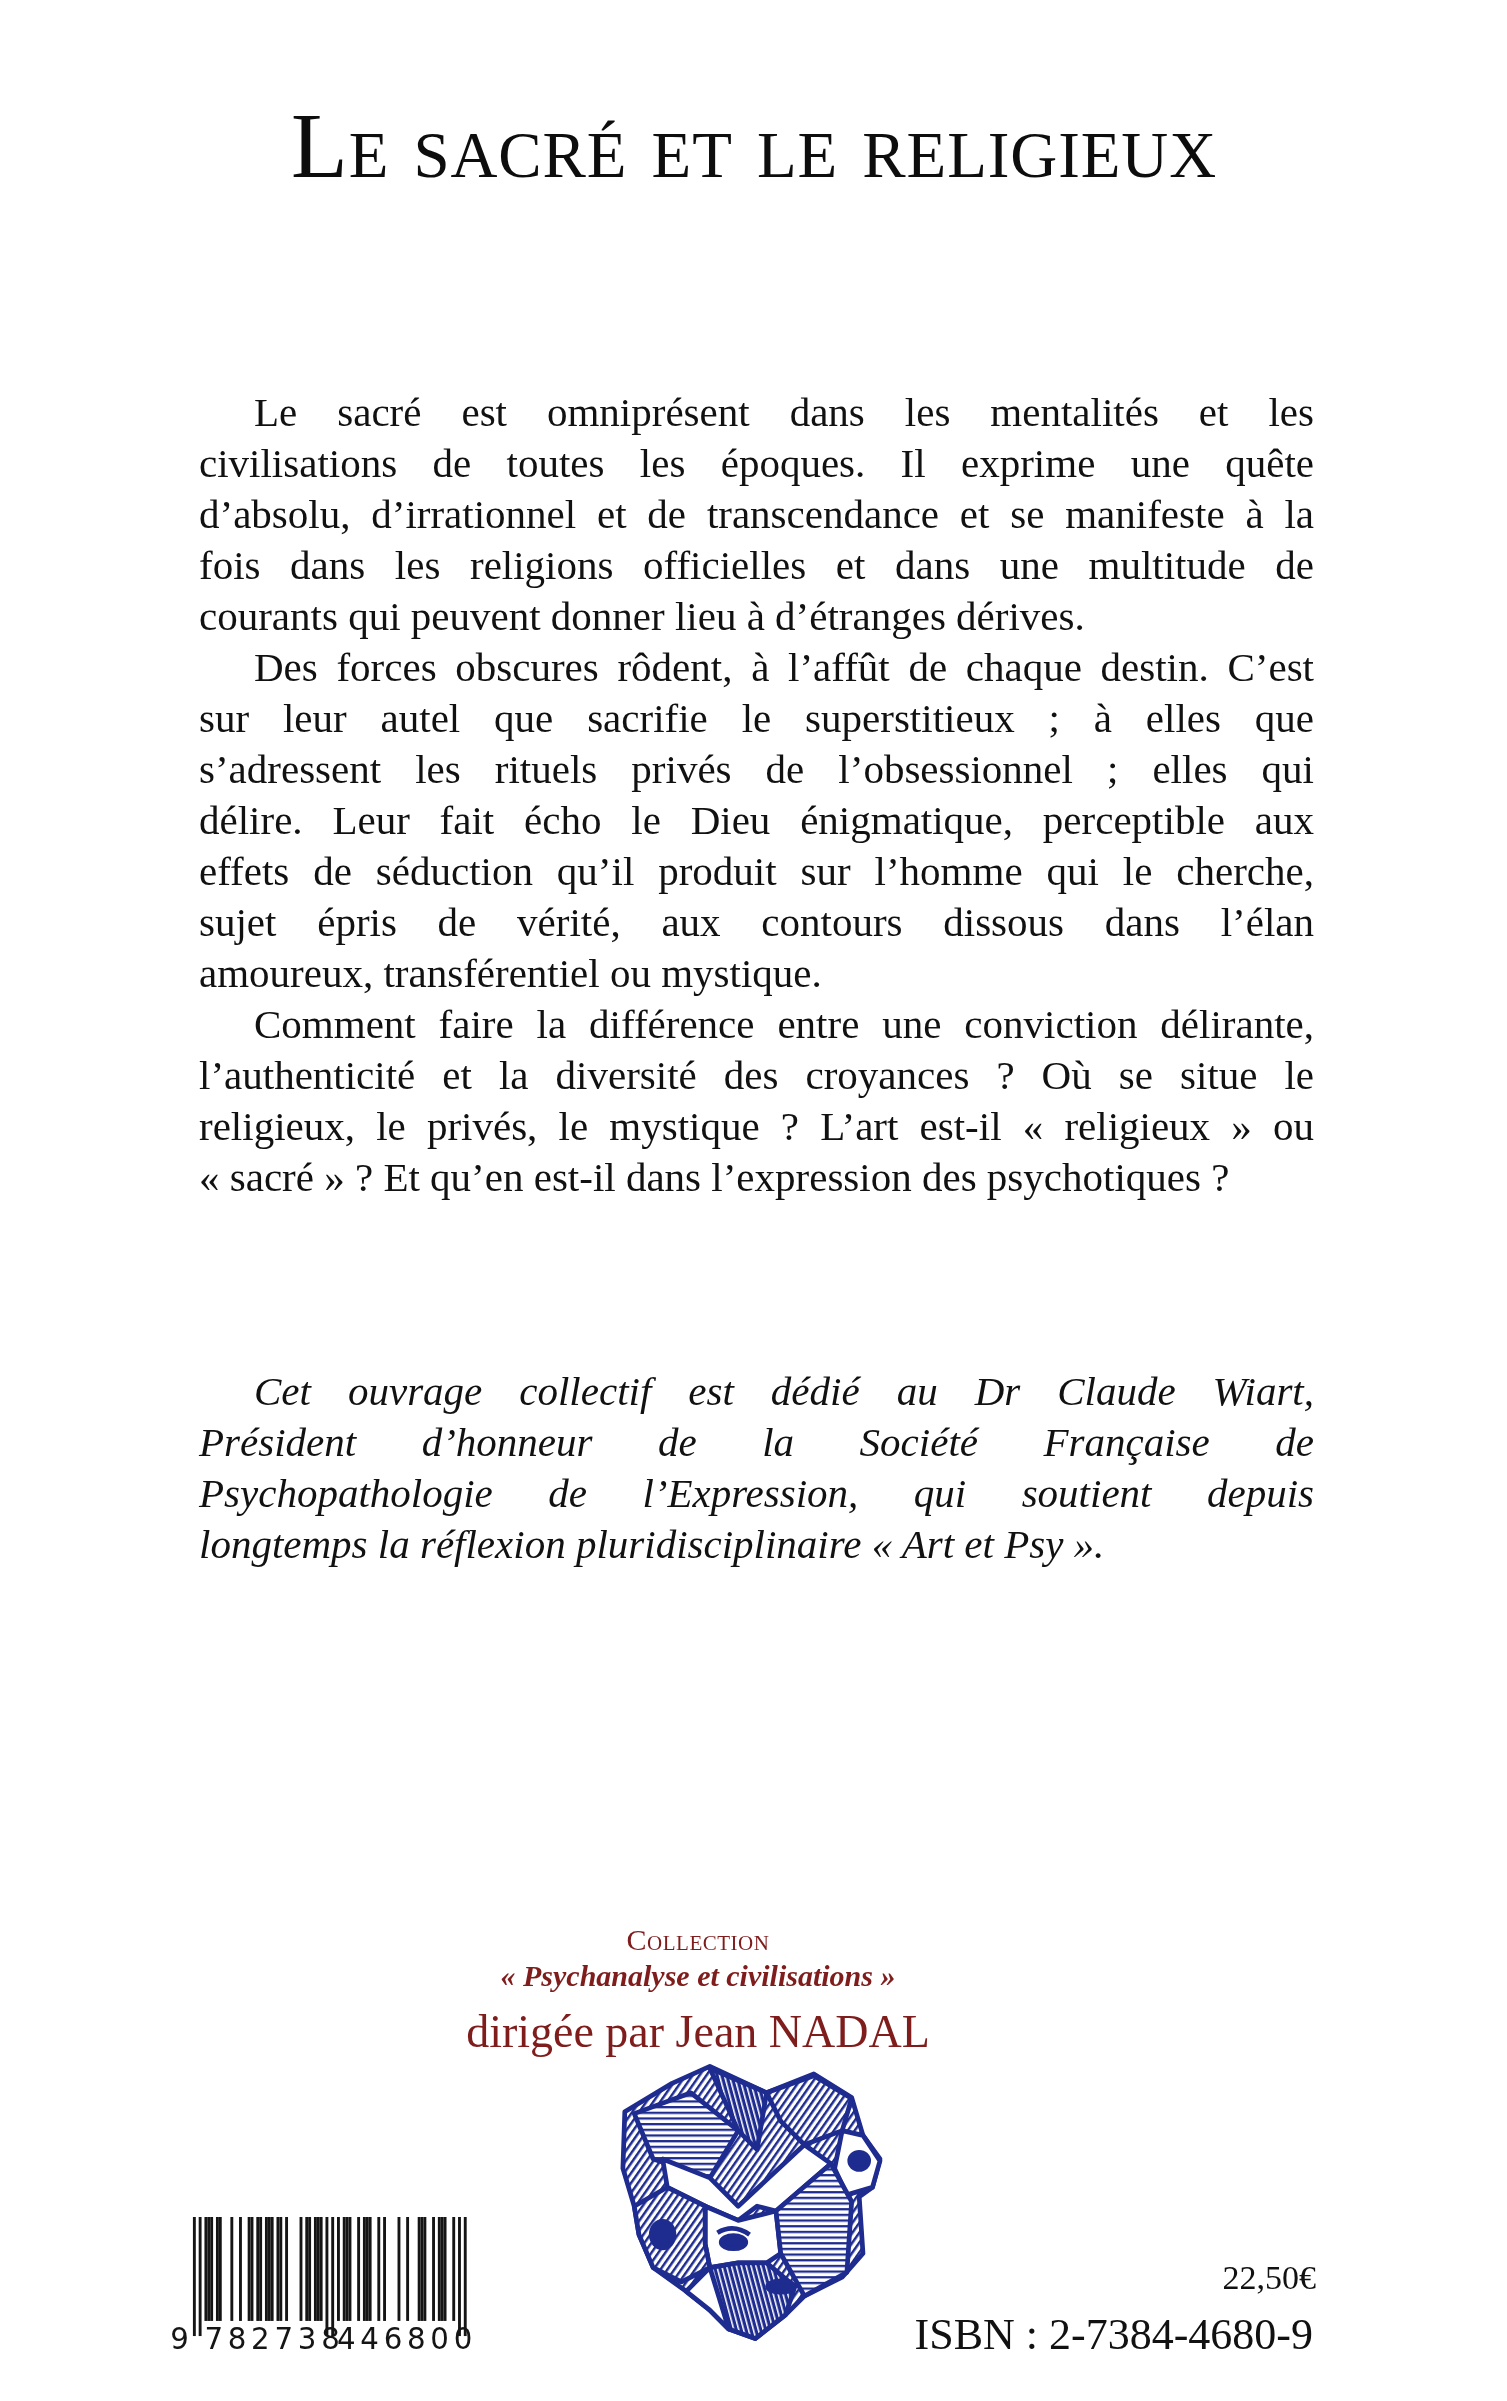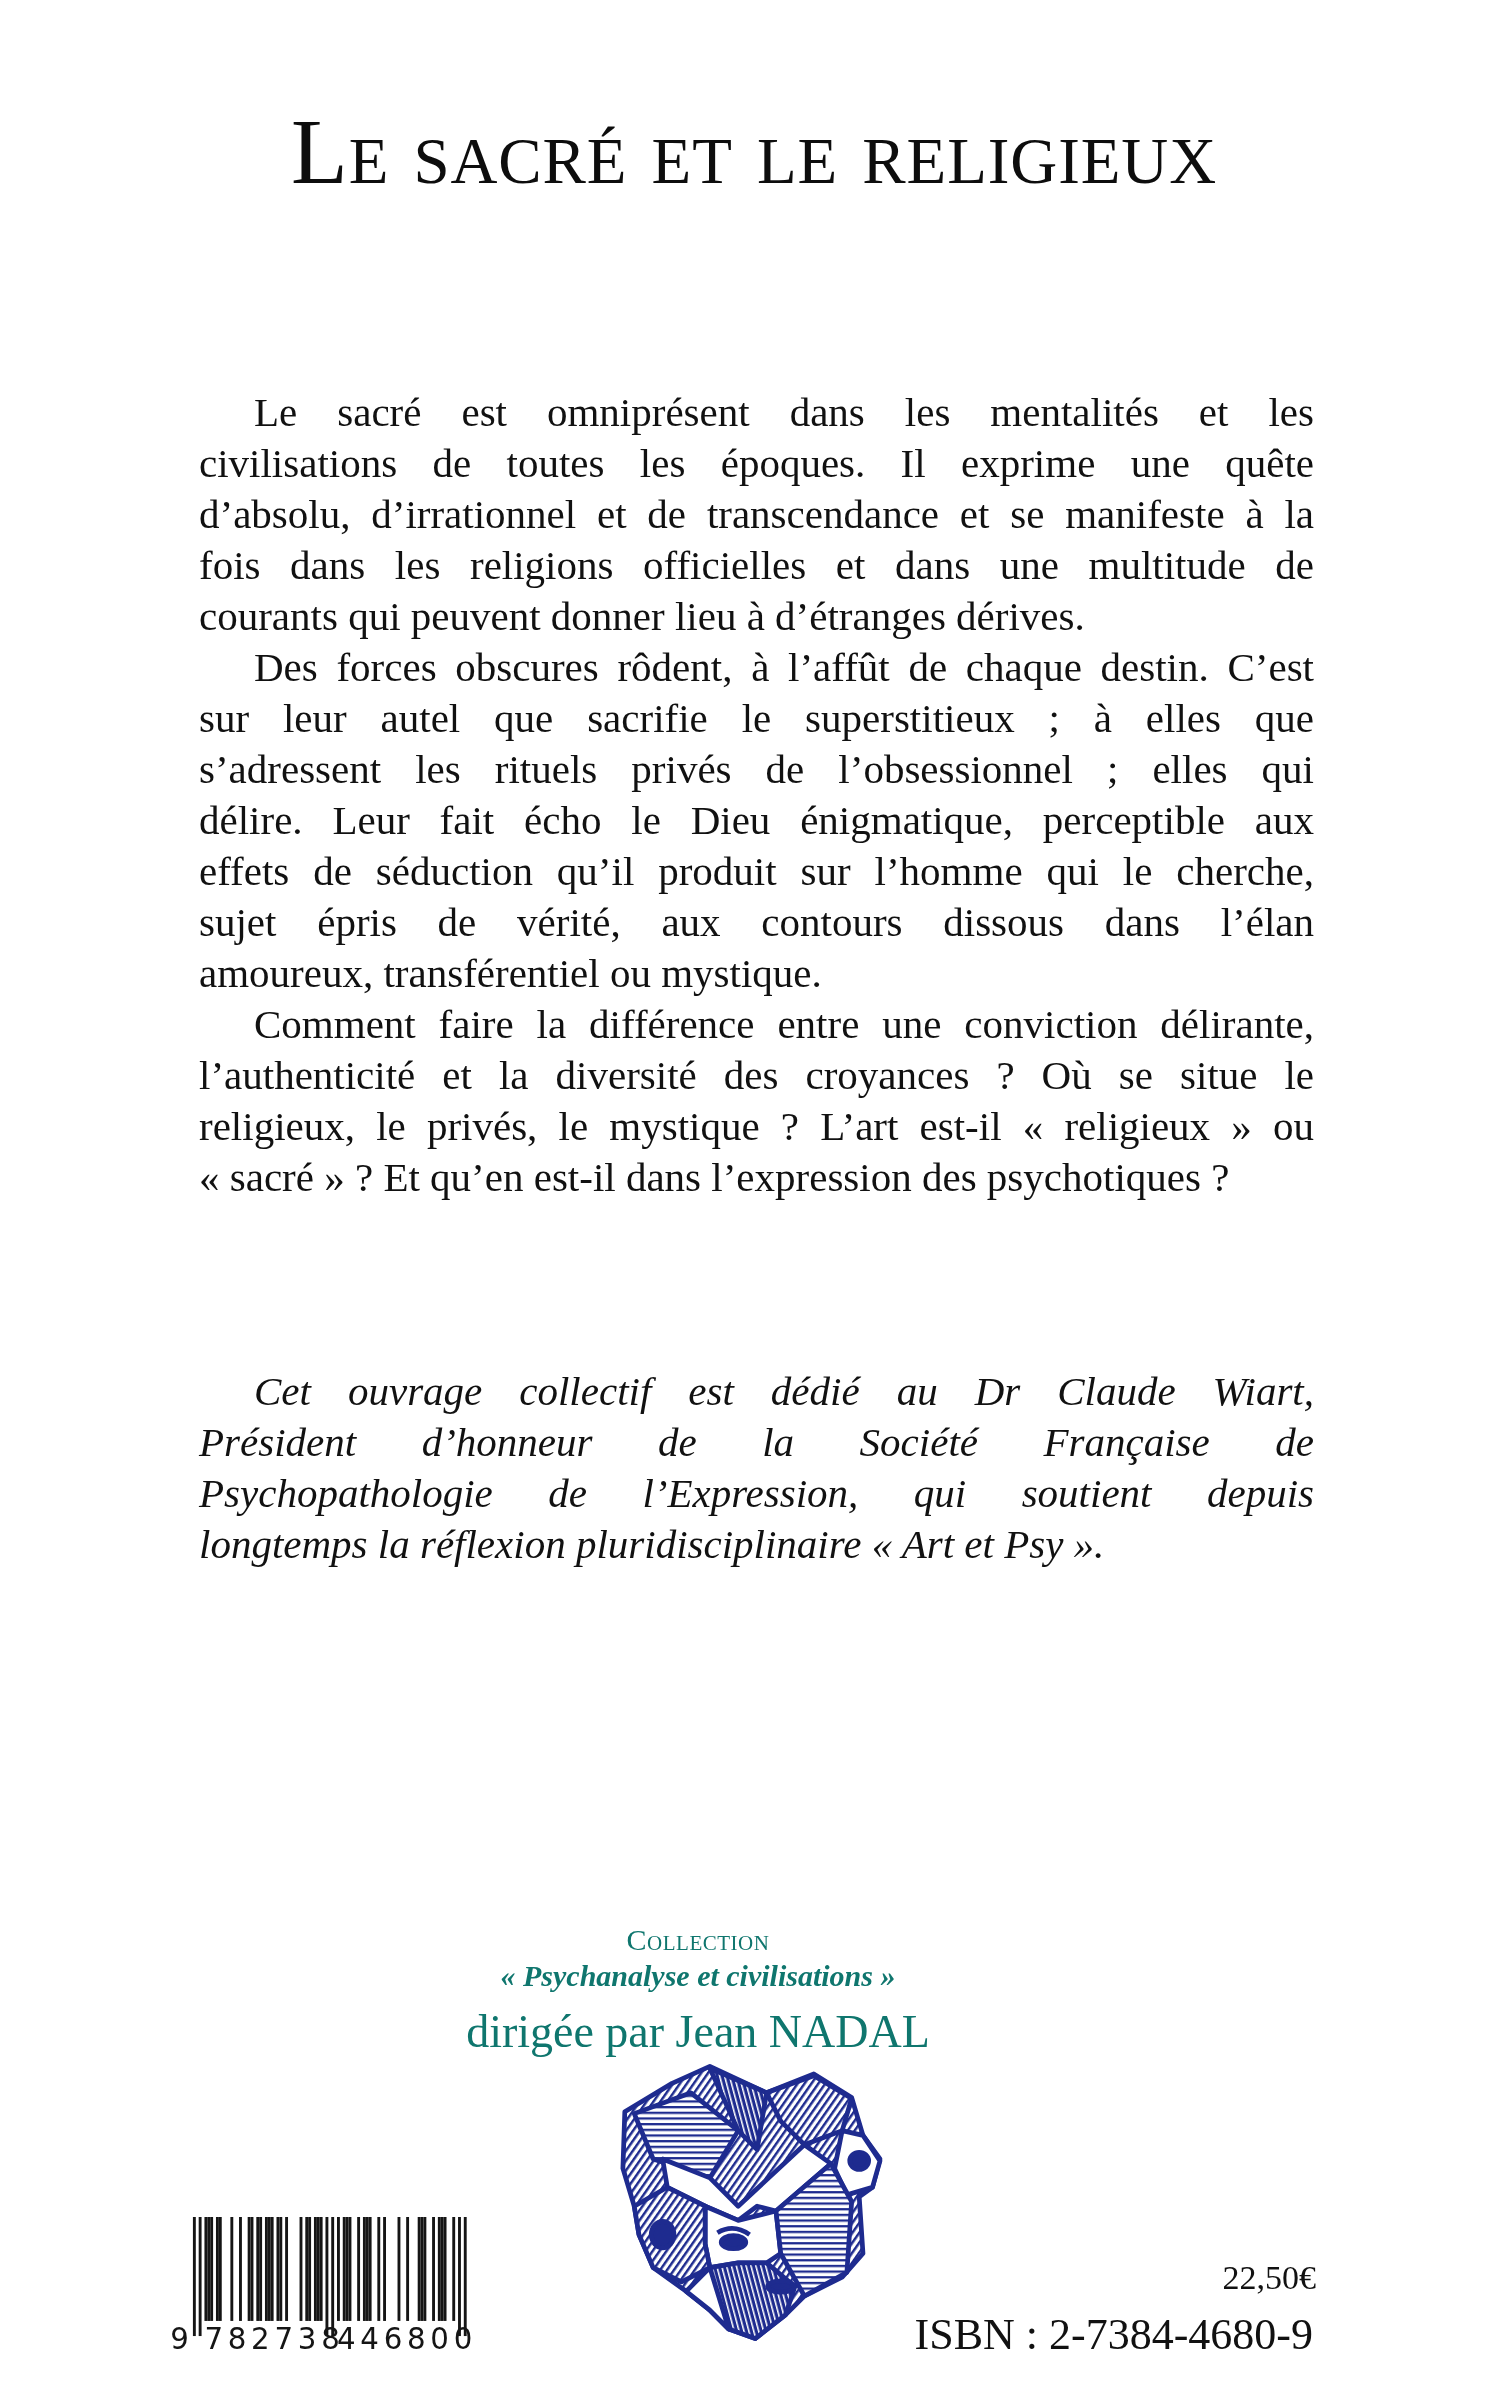--- a/index.html
+++ b/index.html
@@ -1,25 +1,25 @@
 <!DOCTYPE html>
 <html style="font-size:15px"><head>
 <meta charset="utf-8">
 <style>
   html, body { margin: 0; padding: 0; background: #ffffff; }
   body { width: 1508px; height: 2402px; position: relative; overflow: hidden; color: #111; font-family: "Liberation Serif", "DejaVu Serif", serif; }
   .abs { position: absolute; }
-  .title { left: 0; width: 1508px; top: 100px; text-align: center; font-size: 93px; line-height: 104px; font-variant: small-caps; letter-spacing: 0.9px; color: #0d0d0d; }
+  .title { left: 0; width: 1508px; top: 94px; text-align: center; font-size: 93px; line-height: 104px; font-variant: small-caps; letter-spacing: 0.9px; color: #0d0d0d; }
   .body-block { left: 199px; width: 1115px; top: 387px; font-size: 41px; }
   .line { height: 51px; line-height: 51px; white-space: nowrap; text-align: justify; text-align-last: justify; overflow: visible; }
   .line.indent { padding-left: 55px; }
   .line.last { text-align: right; text-align-last: left; }
   .dedication { left: 199px; width: 1115px; top: 1366px; font-size: 41px; font-style: italic; }
   .dedication .line { height: 51px; line-height: 51px; }
-  .collection { left: 0; width: 1396px; text-align: center; color: #0f766e; }
+  .collection { left: 0; width: 1396px; text-align: center; color: #7f1d1d; }
   .coll-title { top: 1921px; font-size: 30px; line-height: 38px; font-variant: small-caps; letter-spacing: 0.5px; }
   .coll-name { top: 1957px; font-size: 30px; line-height: 38px; font-style: italic; font-weight: bold; }
   .coll-dir { top: 1999px; font-size: 46px; line-height: 42px; margin-top: 12px; }
   .logo { left: 615px; top: 2055px; width: 271px; height: 293px; }
   .barcode { left: 166px; top: 2217px; width: 308px; height: 137px; }
   .price { right: 192px; top: 2237px; font-size: 34px; line-height: 38px; margin-top: 22px; }
   .isbn { right: 195px; top: 2311px; font-size: 44px; line-height: 47px; }
 </style>
 </head>
 <body>

